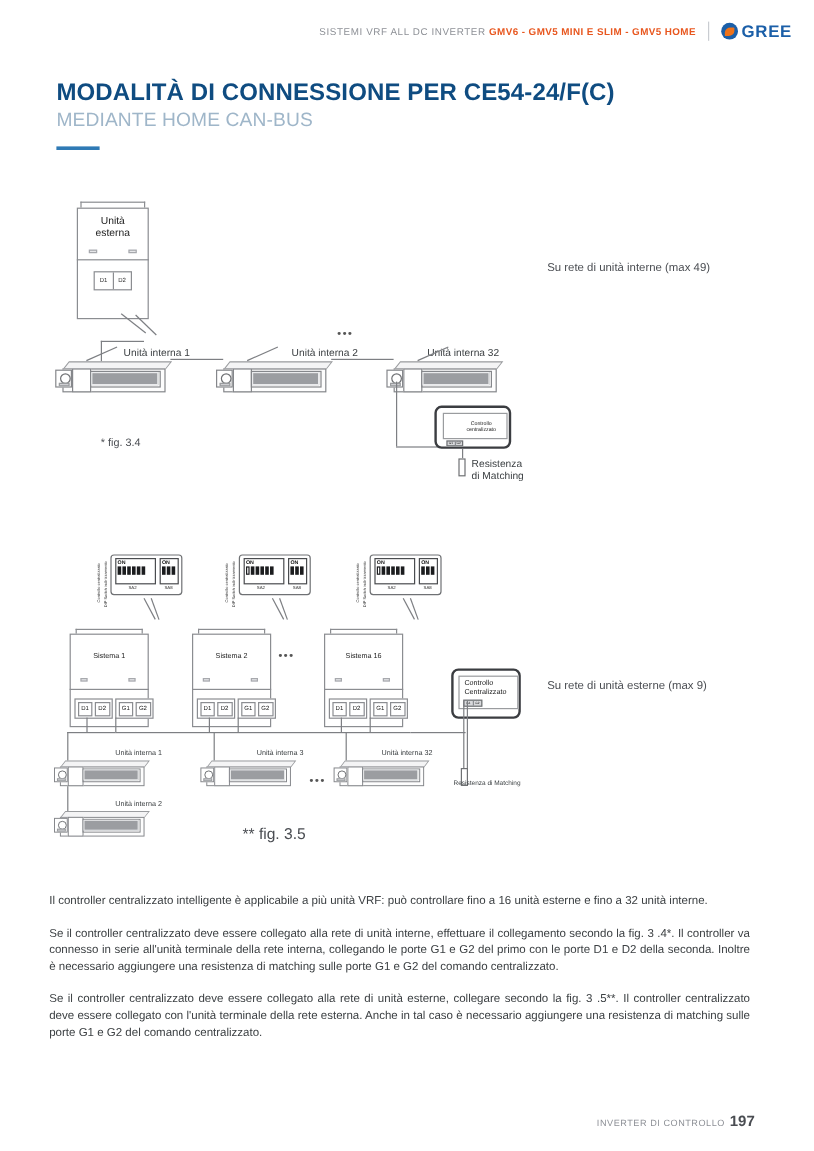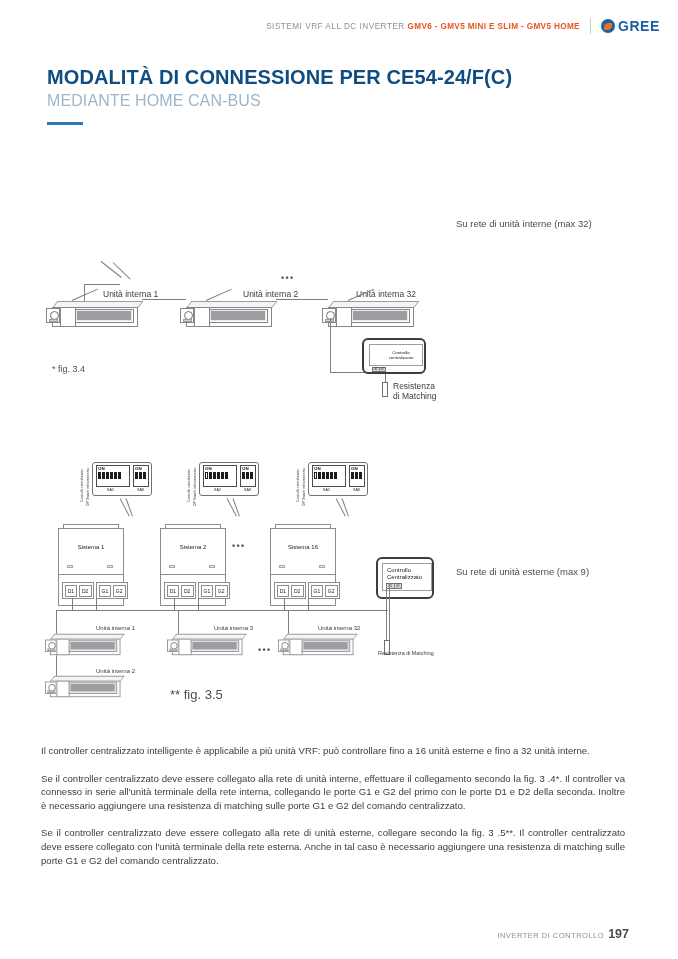--- a/index.html
+++ b/index.html
@@ -25,21 +25,21 @@
 
   
   .title-wrap{position:absolute;left:47px;top:66px;}
   .title{font-size:20px;font-weight:bold;color:#0f4c81;letter-spacing:.1px;line-height:1.15;}
   .subtitle{font-size:16px;color:#9fb6c9;letter-spacing:.1px;margin-top:3px;line-height:1.15;}
   .rule{width:36px;height:3px;background:#2f7ab5;margin-top:12px;}
 
   
   .diagram{position:absolute;}
   .lbl{position:absolute;font-size:8.5px;color:#3c4043;white-space:nowrap;}
-  .note{position:absolute;font-size:9.5px;color:#4a4d52;white-space:nowrap;}
+  .note{position:absolute;font-size:9.5px;color:#4a4d52;white-space:nowrap;margin-left:32px;}
   .sidenote{position:absolute;font-size:9.5px;color:#4a4d52;white-space:nowrap;}
   .ellipsis{position:absolute;font-size:9px;letter-spacing:1.4px;color:#555;font-weight:bold;}
   .line{position:absolute;background:#7d7f83;}
   .lineV{width:1px;}
   .lineH{height:1px;}
 
   
   .odu{position:absolute;width:68px;height:98px;}
   .odu .cab{position:absolute;left:4px;top:5px;width:60px;height:93px;border:1px solid #8b8d91;background:#fff;box-sizing:border-box;}
   .odu .cap{position:absolute;left:7px;top:0px;width:54px;height:6px;border:1px solid #8b8d91;border-bottom:none;background:#fff;box-sizing:border-box;}
@@ -125,20 +125,35 @@
   </div>
 
   <div class="title-wrap">
     <div class="title">MODALITÀ DI CONNESSIONE PER CE54-24/F(C)</div>
     <div class="subtitle">MEDIANTE HOME CAN-BUS</div>
     <div class="rule"></div>
   </div>
 
   <div class="diagram" style="left:0;top:0;width:678px;height:420px;">
 
+    <div class="odu" style="left:60px;top:168px;">
+      <div class="cap"></div>
+      <div class="cab"></div>
+      <div class="split"></div>
+      <div class="oname">
+        <span>Unità</span><br>
+        <span>esterna</span>
+      </div>
+      <div class="vent" style="left:14px;top:40px;"></div>
+      <div class="vent" style="left:47px;top:40px;"></div>
+      <div class="term">
+        <span>D1</span>
+        <span>D2</span>
+      </div>
+    </div>
 
     <div class="line lineH" style="left:84px;top:284px;width:36px;"></div>
     <div class="line lineV" style="left:84px;top:284px;height:22px;"></div>
     <div class="line" style="left:101px;top:261px;width:26px;height:1px;transform:rotate(38deg);transform-origin:left center;"></div>
     <div class="line" style="left:113px;top:262px;width:24px;height:1px;transform:rotate(44deg);transform-origin:left center;"></div>
 
     <div class="idu" style="left:46px;top:300px;">
       <div class="topface"></div>
       <div class="body"></div>
       <div class="face"></div>
@@ -202,21 +217,21 @@
       </div>
     </div>
 
     <div class="line lineV" style="left:385px;top:374px;height:8px;"></div>
     <div class="res" style="left:382px;top:382px;"></div>
     <div class="lbl" style="left:393px;top:381px;line-height:1.2;">
       <span>Resistenza</span><br>
       <span>di Matching</span>
     </div>
 
-    <div class="sidenote" style="left:456px;top:218px;">Su rete di unità interne (max 32)</div>
+    <div class="sidenote" style="left:456px;top:218px;">Su rete di unità interne (max 49)</div>
 
     <div class="note" style="left:52px;top:364px;font-size:9px;">* fig. 3.4</div>
   </div>
 
   <div class="diagram" style="left:0;top:0;width:678px;height:720px;">
 
     <div class="dip" style="left:78px;top:452px;">
       <div class="vlabel" style="left:2px;top:50px;">Controllo centralizzato</div>
       <div class="vlabel" style="left:8px;top:54px;">DIP Switch indirizzamento</div>
       <div class="holder" style="left:14px;top:10px;width:60px;height:34px;"></div>

